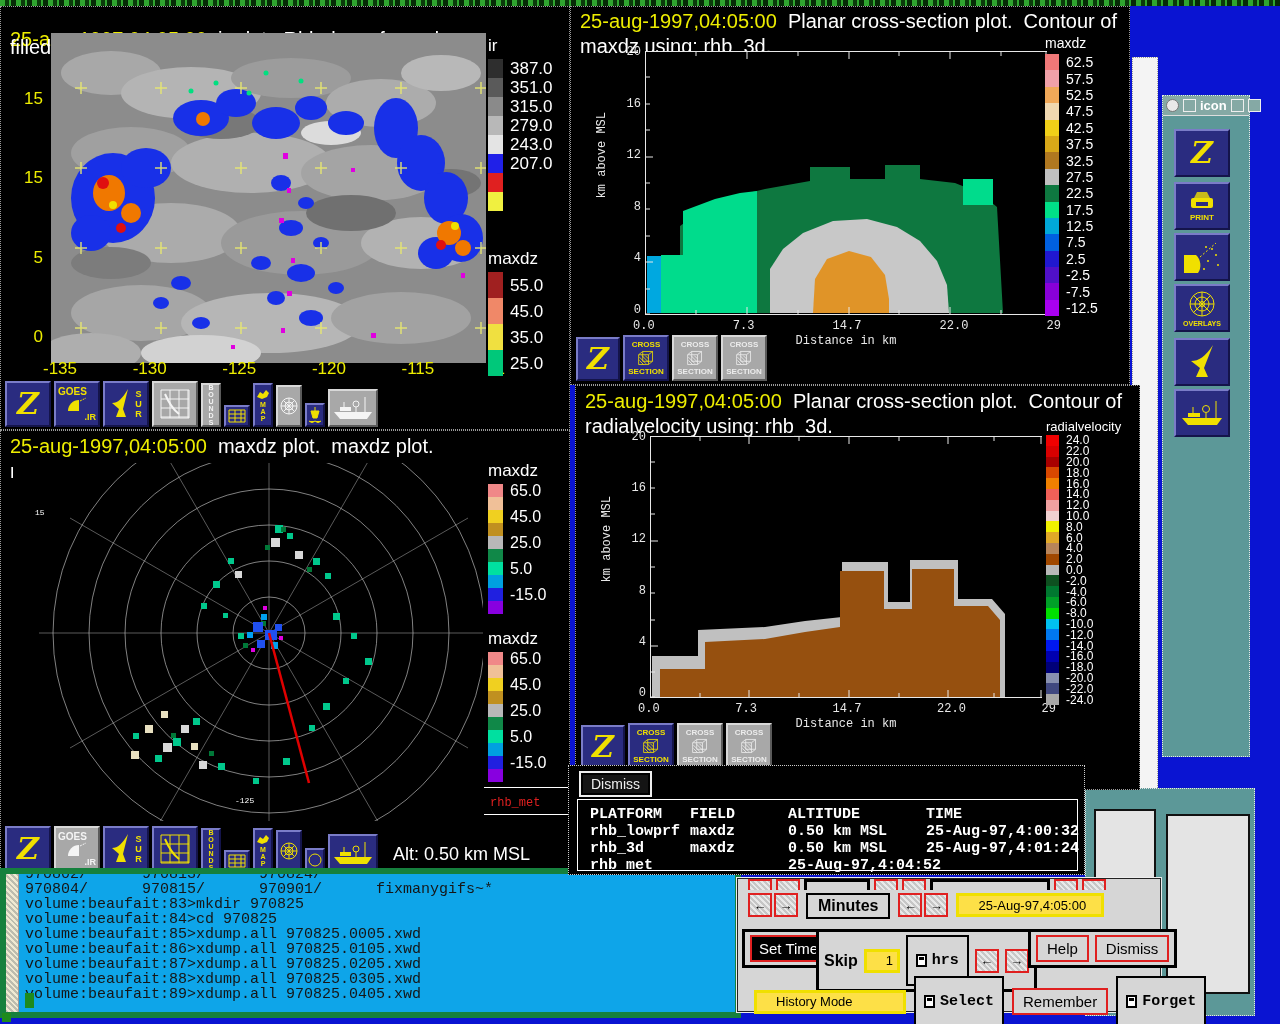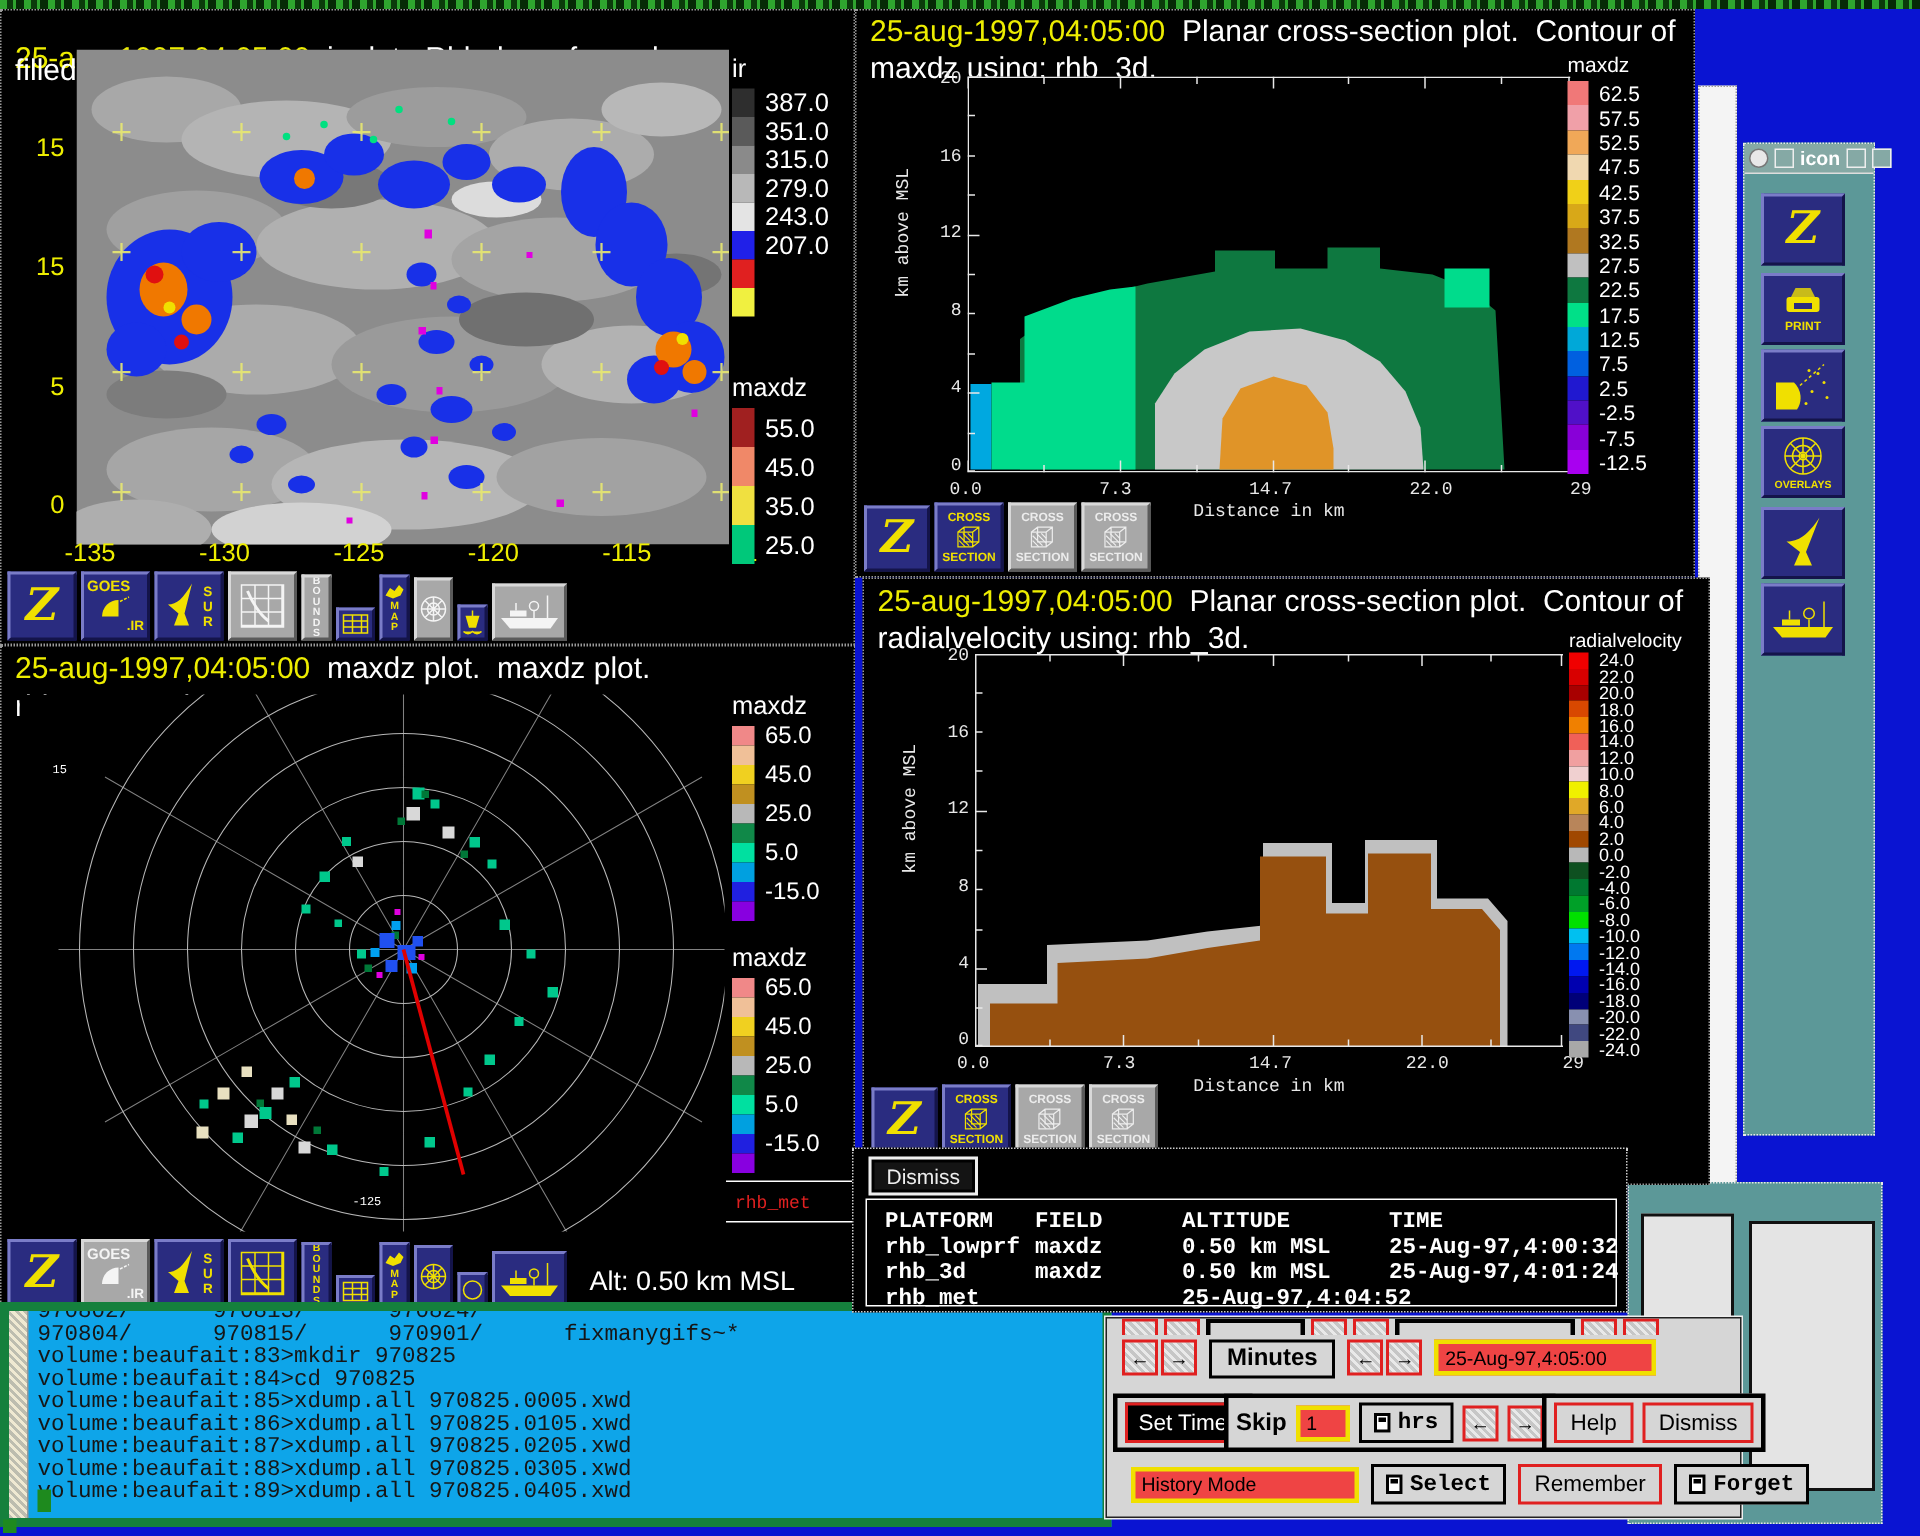--- a/index.html
+++ b/index.html
@@ -47,22 +47,22 @@
 .tscroll{position:absolute;left:0;top:0;width:13px;height:100%;background:repeating-linear-gradient(45deg,#bdbdaf 0 2px,#efe9d2 2px 4px);border-right:1px solid #999}
 .tlines{position:absolute;left:19px;top:-7px;right:2px}
 .tline{display:block;white-space:pre;font-family:"Liberation Mono",monospace;font-size:15px;line-height:15px;color:#161616}
 .cursor{position:absolute;left:19px;bottom:4px;width:9px;height:15px;background:#1E8A1E}
 .mwin{position:absolute;background:#D6D6D6;border:1px solid #222;box-shadow:0 0 0 1px #EEE}
 .abtn{width:24px;height:24px;border:2px solid #E02020;background:repeating-linear-gradient(45deg,#c6c6c6 0 2px,#e9e9e9 2px 4px);display:flex;align-items:center;justify-content:center;font-size:13px;color:#000;flex:none}
 .blackframe{position:absolute;border:3px solid #000;display:flex;align-items:center;gap:6px;padding:3px 5px;background:#D6D6D6}
 .lblbox{border:2px solid #000;background:#D6D6D6;color:#000;font-weight:bold;font-size:16px;padding:2px 10px}
 .redbtn{border:2px solid #E02020;background:#D6D6D6;color:#000;font-size:15px;padding:3px 9px}
 .settime{background:#000;color:#FFF;border:2px solid #E02020;font-size:15px;padding:3px 7px}
-.yfield{border:3px solid #F0E000;background:#ef4444;color:#000;font-size:13px;display:flex;align-items:center;padding-left:4px;white-space:pre}
-.menubtn{border:2px solid #000;background:#D6D6D6;color:#000;font-weight:bold;font-family:"Liberation Mono",monospace;font-size:15px;display:inline-flex;align-items:center;gap:5px;padding:3px 8px}
+.yfield{border:3px solid #F0E000;background:#fde047;color:#000;font-size:13px;display:flex;align-items:center;padding-left:19px;white-space:pre}
+.menubtn{border:2px solid #000;background:#D6D6D6;color:#000;font-weight:bold;font-family:"Liberation Mono",monospace;font-size:15px;display:inline-flex;align-items:center;gap:5px;padding:15px 8px}
 .mglyph{width:11px;height:13px;border:2px solid #000;background:#fff;position:relative;flex:none}
 .mglyph::after{content:"";position:absolute;left:1px;right:1px;top:1px;height:3px;background:#000}
 .boldlab{font-weight:bold;font-size:16px;color:#000}
 .ipanel{position:absolute;background:#5C9898;border:1px dotted #E8E8E8}
 .ititle{height:20px;background:#85A9A5;display:flex;align-items:center;gap:4px;padding:0 3px;border-bottom:1px solid #DDD;color:#FFF;font-weight:bold;font-size:13px}
 .wbtn{width:13px;height:13px;border:1px solid #EEE;background:#85A9A5;flex:none}
 .wbtn.circ{border-radius:50%;background:#E8E8E8;border-color:#777}
 .ibtn{position:absolute;left:11px;width:56px;height:48px;background:#2A2C80;color:#F0E000;border:2px solid;border-color:#7A7CC8 #14144A #14144A #7A7CC8;display:flex;flex-direction:column;align-items:center;justify-content:center}
 .ilab{font-size:8px;font-weight:bold;line-height:1}
 .stubrow{position:absolute;top:0;left:0;right:0;height:11px;overflow:hidden;display:flex;gap:4px;padding-left:10px}

